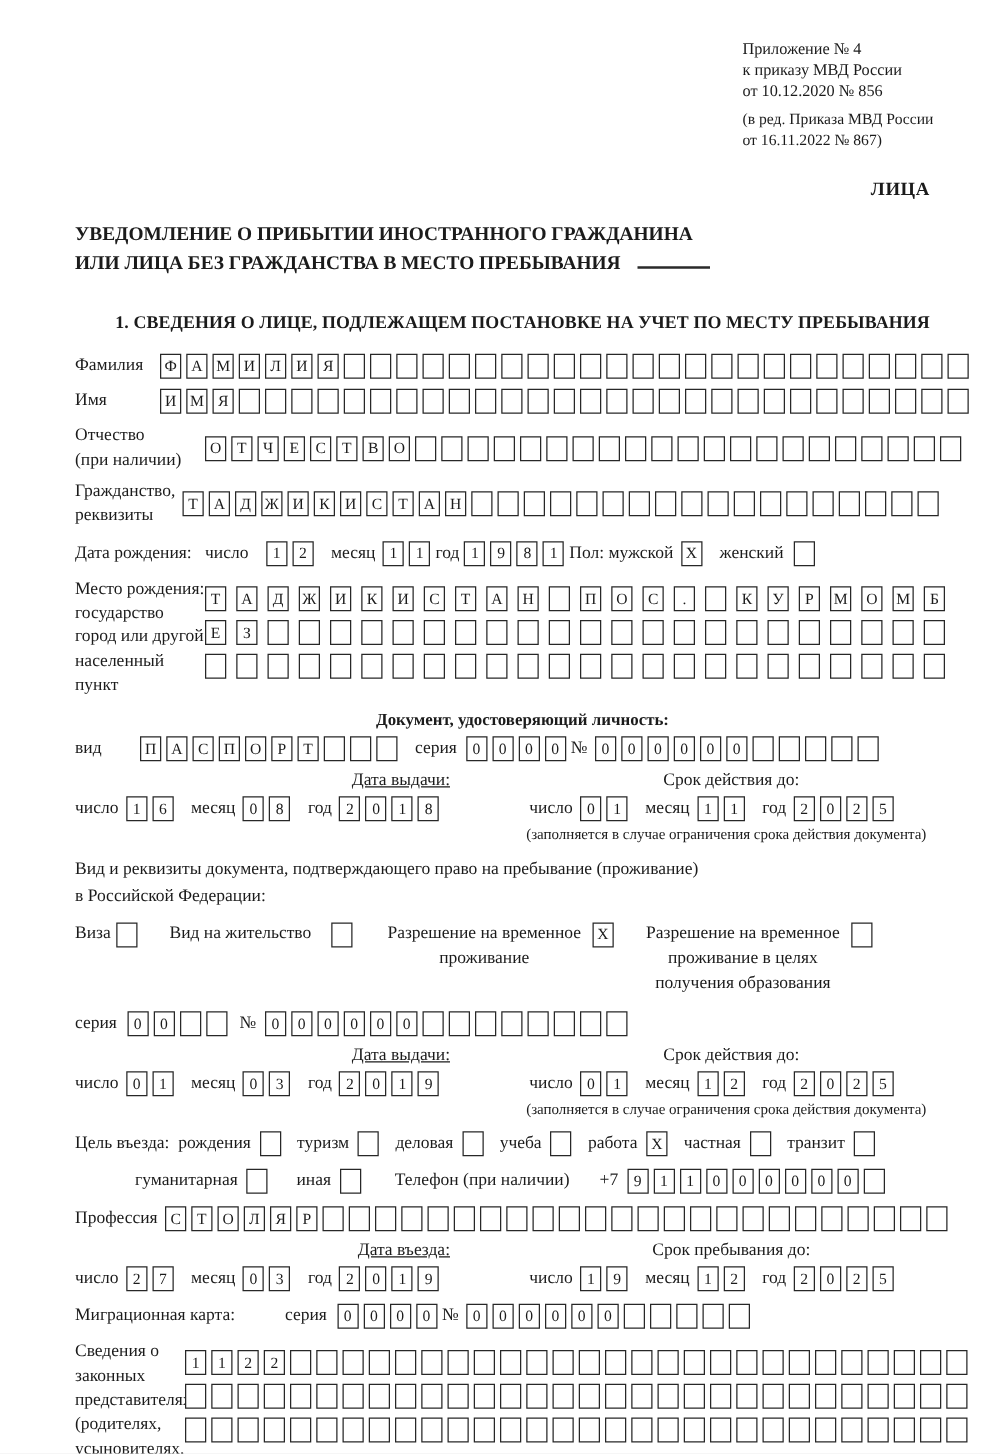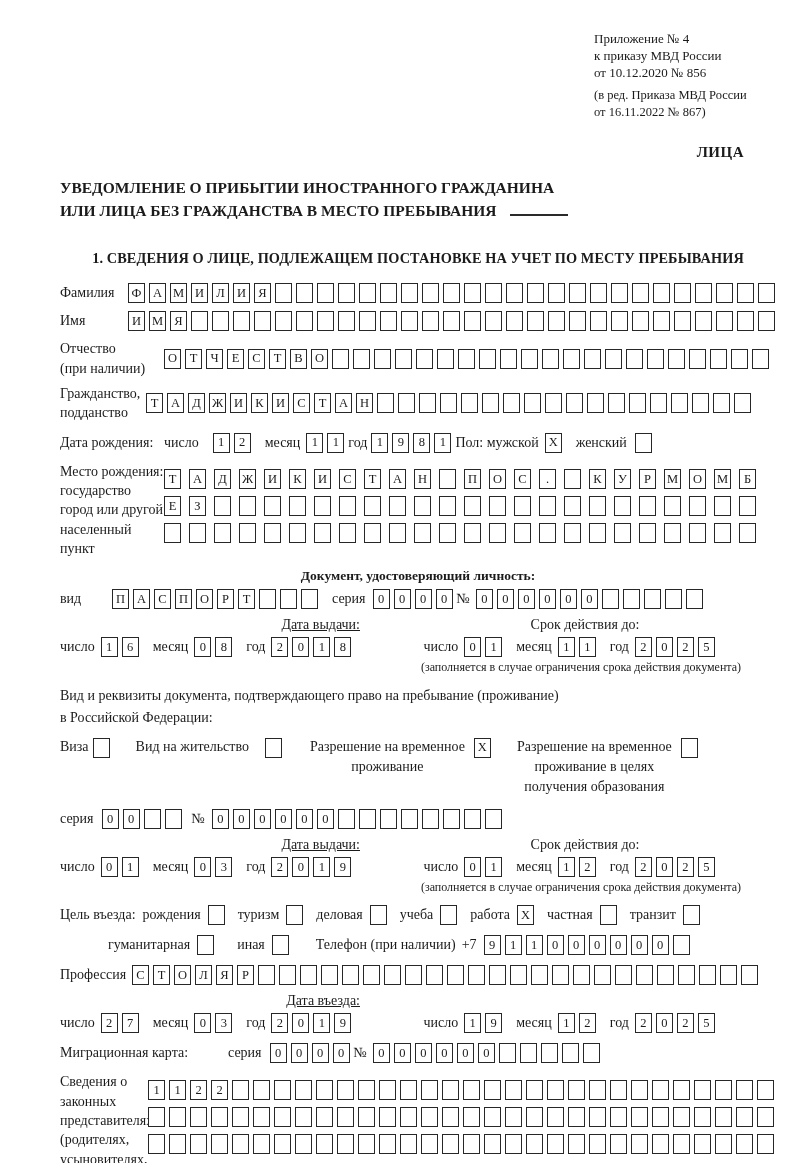--- a/index.html
+++ b/index.html
@@ -197,21 +197,21 @@
         <span class="cell"></span>
         <span class="cell"></span>
         <span class="cell"></span>
         <span class="cell"></span>
       </span>
   </div>
 
   <div class="row top" style="margin-top:6px;">
     <span class="mlines lw86">
       <div>Гражданство,</div>
-      <div>подданство</div>
+      <div>реквизиты</div>
     </span>
     <span class="cells">
         <span class="cell">Т</span>
         <span class="cell">А</span>
         <span class="cell">Д</span>
         <span class="cell">Ж</span>
         <span class="cell">И</span>
         <span class="cell">К</span>
         <span class="cell">И</span>
         <span class="cell">С</span>
@@ -594,21 +594,21 @@
     <span class="lbl">гуманитарная</span>
       <span class="cells">
         <span class="cell"></span>
       </span>
     <span class="gap10"></span>
     <span class="lbl">иная</span>
       <span class="cells">
         <span class="cell"></span>
       </span>
     <span class="gap14"></span>
-    <span class="lbl" style="margin-right:6px;">Телефон (при наличии)</span>
+    <span class="lbl" style="margin-right:24px;">Телефон (при наличии)</span>
     <span class="lbl">+7</span>
     <span class="cells">
         <span class="cell">9</span>
         <span class="cell">1</span>
         <span class="cell">1</span>
         <span class="cell">0</span>
         <span class="cell">0</span>
         <span class="cell">0</span>
         <span class="cell">0</span>
         <span class="cell">0</span>
@@ -648,20 +648,21 @@
         <span class="cell"></span>
         <span class="cell"></span>
         <span class="cell"></span>
         <span class="cell"></span>
         <span class="cell"></span>
       </span>
   </div>
 
   <div class="dates-head">
     <span class="h1">Дата въезда:</span>
+    <span class="h2">Срок пребывания до:</span>
   </div>
   <div class="dates-row">
     <span class="dg">
       <span class="lbl">число</span>
         <span class="cells">
           <span class="cell">2</span>
           <span class="cell">7</span>
         </span>
       <span class="lbl">месяц</span>
         <span class="cells">

